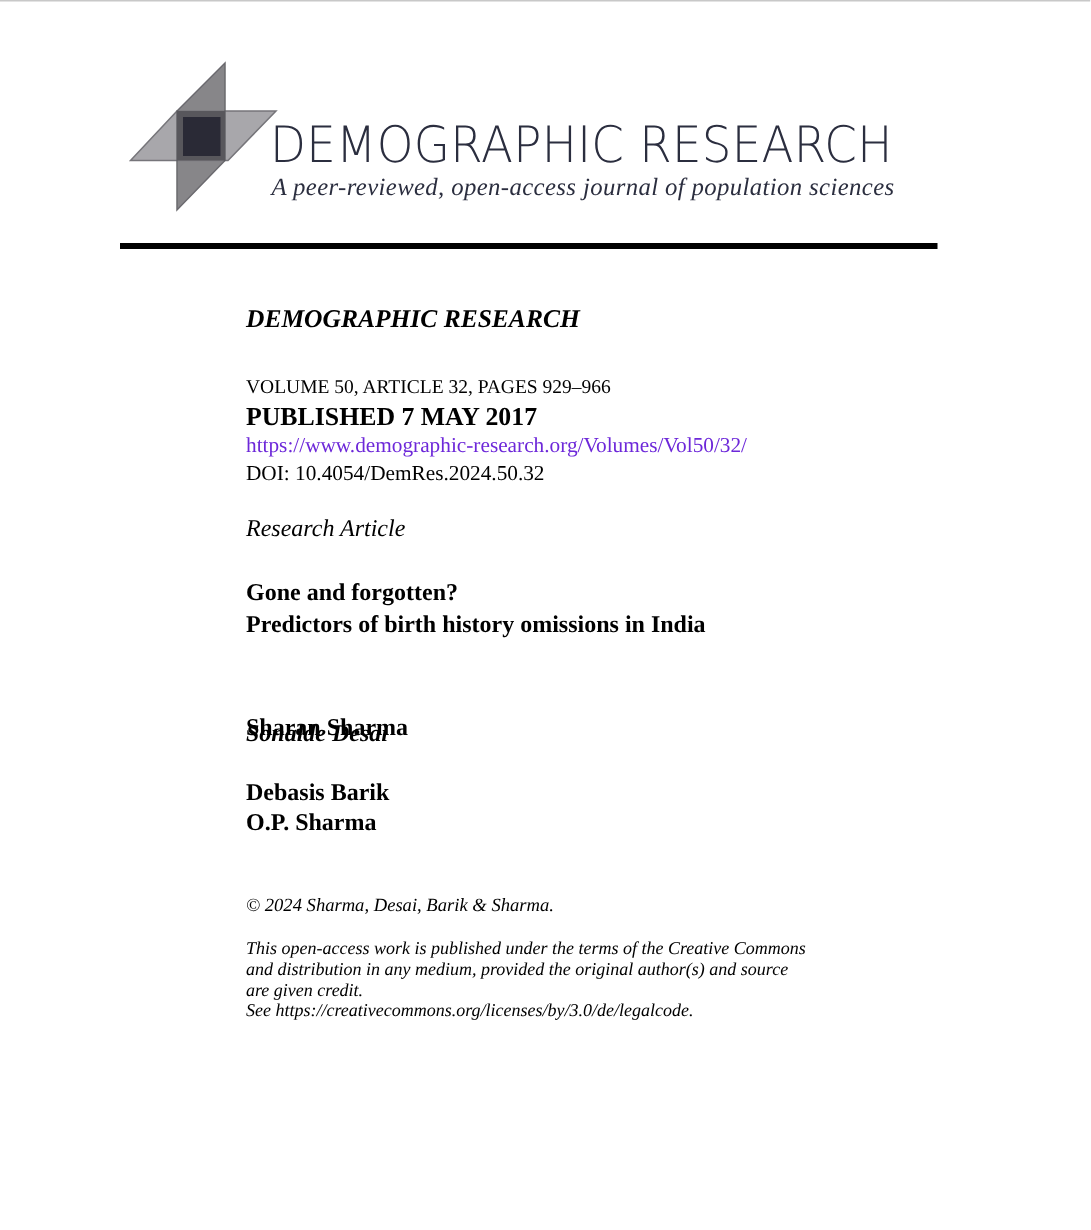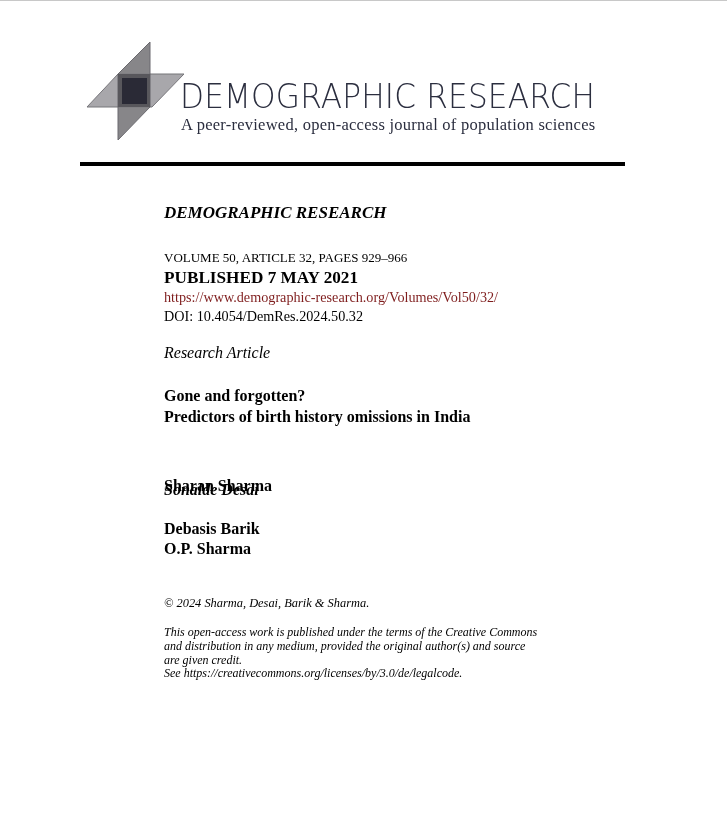--- a/index.html
+++ b/index.html
@@ -41,20 +41,21 @@
       line-height: 38px;
       white-space: nowrap;
       transform: scaleX(0.93);
       transform-origin: left top;
     }
     .tagline {
       position: absolute;
       left: 181px;
       top: 115px;
       font-family: "Liberation Serif", "DejaVu Serif", serif;
+      font-style: italic;
       font-size: 16.5px;
       color: #2b2e3f;
       white-space: nowrap;
       letter-spacing: 0.25px;
     }
     .header-rule {
       position: absolute;
       left: 80px;
       top: 162px;
       width: 545px;
@@ -125,21 +126,21 @@
       font-style: italic;
       line-height: 16px;
     }
     .license {
       top: 626px;
       font-size: 12px;
       font-style: italic;
       line-height: 13.8px;
     }
     .license div { white-space: nowrap; }
-    .link { color: #7f1d1d; text-decoration: none; }
+    .link { color: #6d28d9; text-decoration: none; }
   </style>
 </head>
 <body>
 
 <div class="top-border"></div>
 
 <div class="logo-mark">
   <svg width="102" height="102" viewBox="84 40 102 102" xmlns="http://www.w3.org/2000/svg">
 
     <polygon points="87,107 118,74 184,74 152,107" fill="#a4a3a7" stroke="#6f6e73" stroke-width="1" opacity="0.95"></polygon>
@@ -154,21 +155,21 @@
 
 <div class="wordmark">DEMOGRAPHIC RESEARCH</div>
 <div class="tagline">A peer-reviewed, open-access journal of population sciences</div>
 
 <div class="header-rule"></div>
 
 <div class="content">
   <div class="abs journal-name">DEMOGRAPHIC RESEARCH</div>
 
   <div class="abs volume-line">VOLUME 50, ARTICLE 32, PAGES 929–966</div>
-  <div class="abs published-line">PUBLISHED 7 MAY 2021</div>
+  <div class="abs published-line">PUBLISHED 7 MAY 2017</div>
   <div class="abs url-line">
     <span class="link">https://www.demographic-research.org/Volumes/Vol50/32/</span>
   </div>
   <div class="abs doi-line">DOI: 10.4054/DemRes.2024.50.32</div>
 
   <div class="abs article-type">Research Article</div>
 
   <div class="abs title-line title-1">Gone and forgotten?</div>
   <div class="abs title-line title-2">Predictors of birth history omissions in India</div>
 

